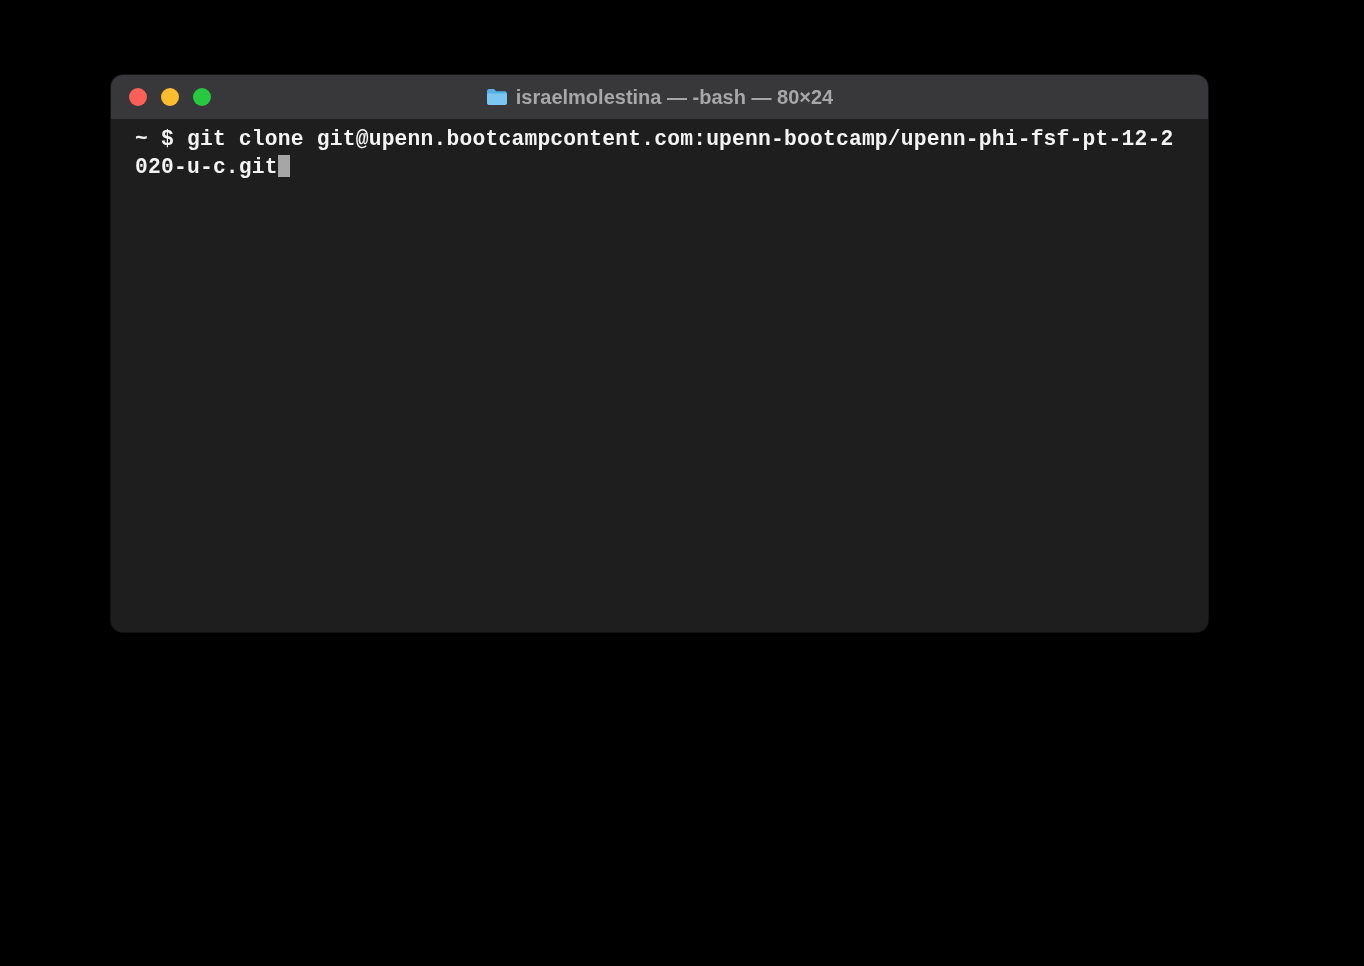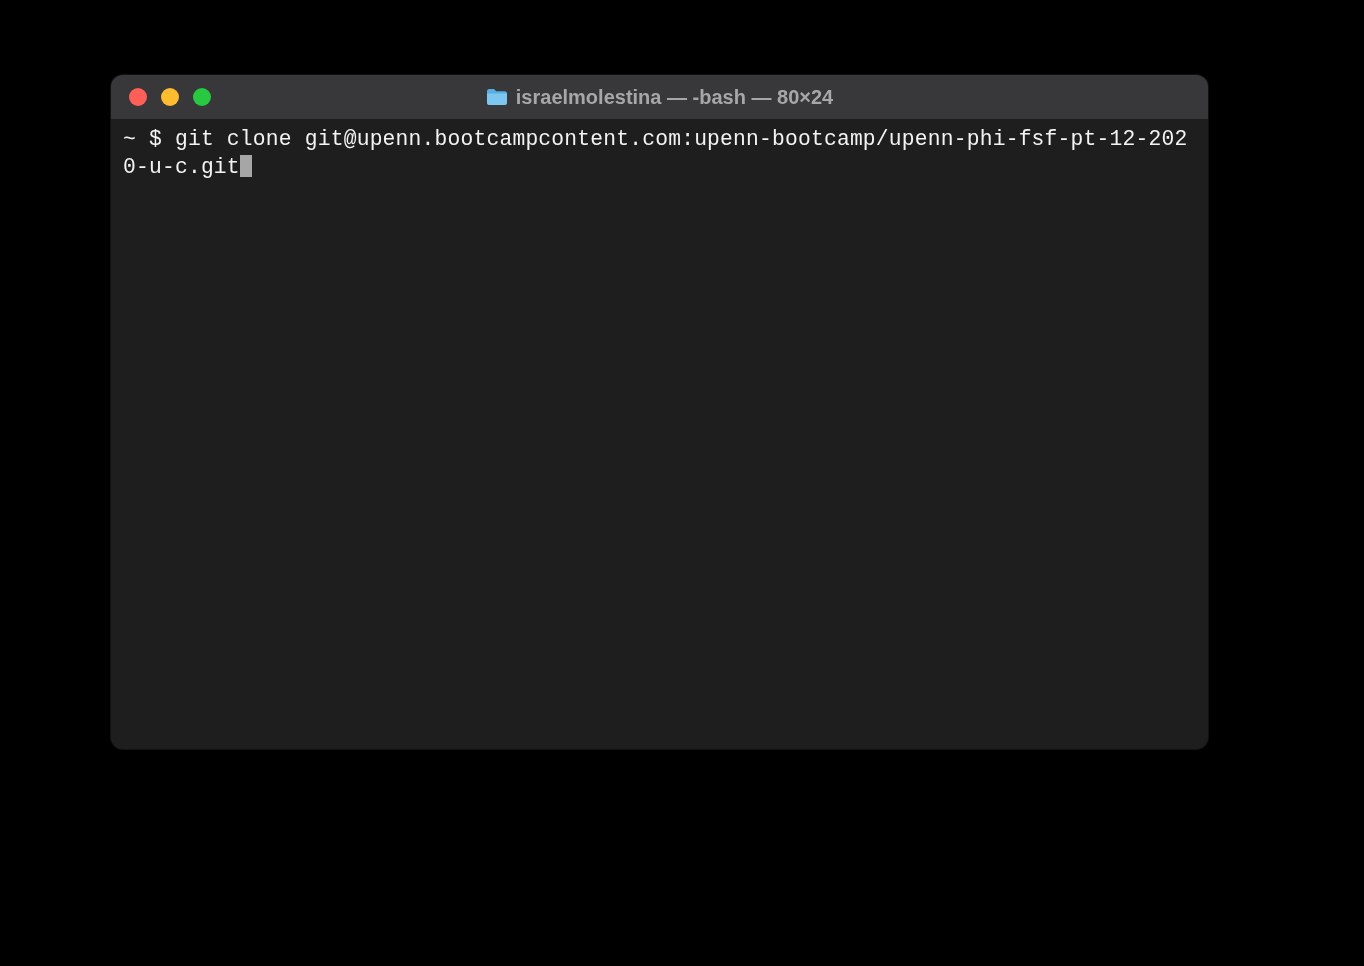--- a/index.html
+++ b/index.html
@@ -8,21 +8,21 @@
     height: 966px;
     background: #000000;
     font-family: -apple-system, BlinkMacSystemFont, "Helvetica Neue", sans-serif;
     overflow: hidden;
   }
   .terminal-window {
     position: absolute;
     left: 111px;
     top: 75px;
     width: 1097px;
-    height: 674px;
+    height: 557px;
     background: #1e1e1e;
     border-radius: 12px;
     box-shadow: 0 0 0 1px rgba(255,255,255,0.07), 0 20px 60px rgba(0,0,0,0.8);
     overflow: hidden;
     display: flex;
     flex-direction: column;
   }
   .titlebar {
     height: 44px;
     background: #38383a;
@@ -57,26 +57,26 @@
     font-weight: 600;
   }
   .folder-icon {
     width: 22px;
     height: 18px;
     display: inline-block;
   }
   .terminal-body {
     flex: 1;
     background: #1e1e1e;
-    padding: 6px 12px;
+    padding: 6px 24px;
     font-family: "SF Mono", Menlo, Monaco, "Courier New", monospace;
     font-size: 21.3px;
     line-height: 1.32;
     color: #f3f3f3;
-    font-weight: 400;
+    font-weight: 700;
     letter-spacing: 0.2px;
     white-space: pre-wrap;
     word-break: break-all;
   }
   .term-line { display: inline; }
   .cursor {
     display: inline-block;
     width: 12px;
     height: 22px;
     background: #a6a6a6;

